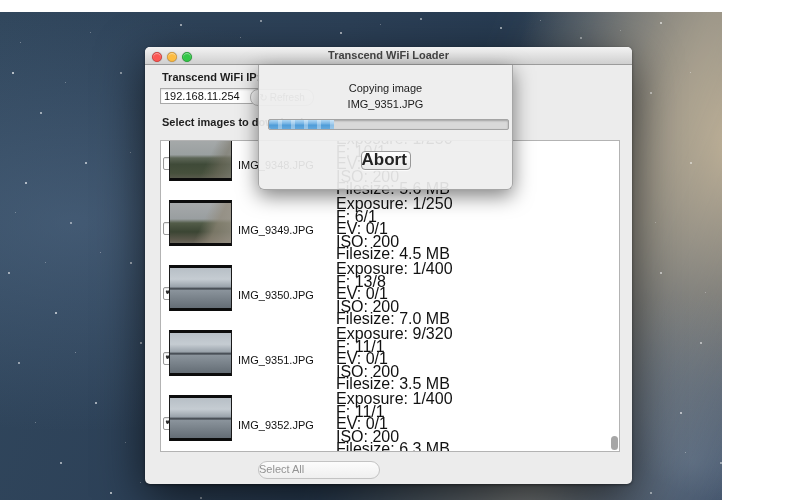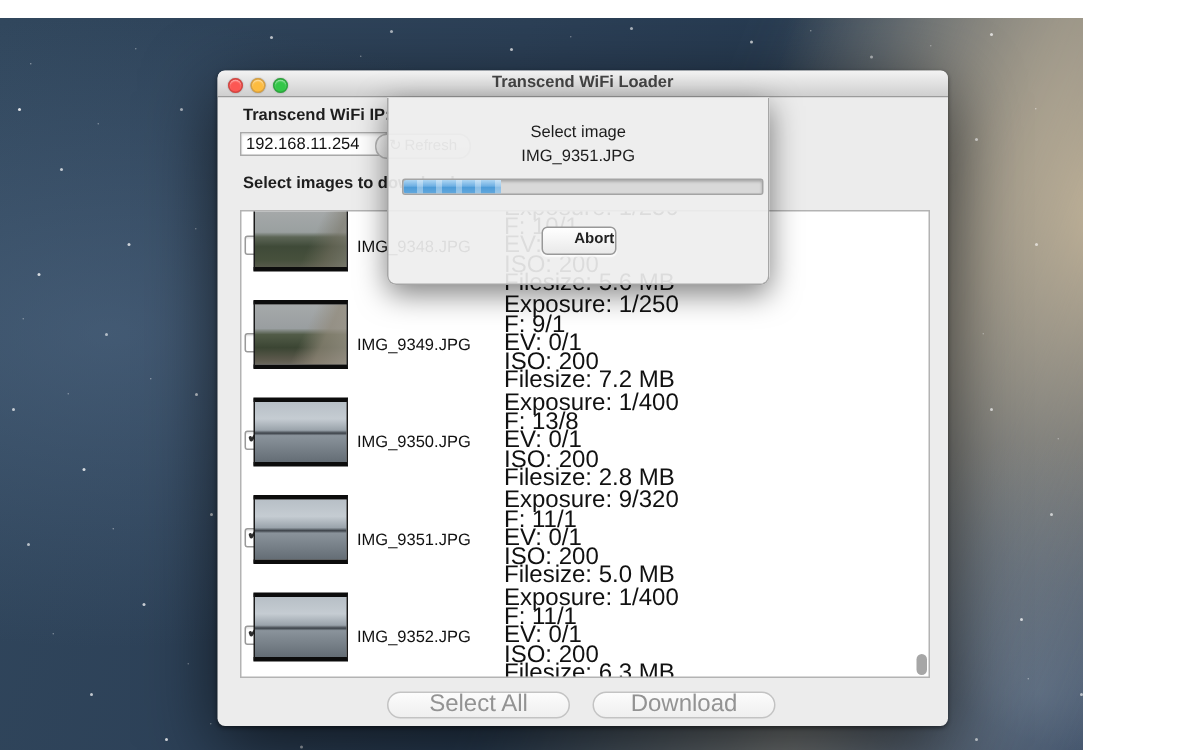--- a/index.html
+++ b/index.html
@@ -87,25 +87,25 @@
     box-sizing:border-box;}
   .sheet-title{position:absolute;top:17px;width:100%;text-align:center;font-size:11px;color:#1c1c1c;}
   .sheet-file{position:absolute;top:33px;width:100%;text-align:center;font-size:11px;color:#1c1c1c;}
   .progress-track{position:absolute;left:9px;top:54px;width:239px;height:9px;background:#d9d9d9;border:1px solid #a4a4a4;
     border-radius:2px;box-shadow:inset 0 1px 2px rgba(0,0,0,.25);}
   .progress-fill{height:100%;border-radius:2px 0 0 2px;background:
     repeating-linear-gradient(90deg, rgba(255,255,255,0) 0 9px, rgba(255,255,255,.35) 9px 13px),
     linear-gradient(#aed6f3 0%,#6fb0e3 45%,#4e9cd8 55%,#63a8dd 100%);}
   .abort-btn{position:absolute;left:50%;transform:translateX(-50%);top:86px;width:48px;height:17px;
     border:1px solid #989898;border-radius:4px;background:linear-gradient(#ffffff,#e9e9e9);
-    font-size:10px;font-weight:bold;color:#222;text-align:right;line-height:16px;box-shadow:0 1px 1px rgba(255,255,255,.8);}
+    font-size:17px;font-weight:bold;color:#222;text-align:left;line-height:16px;box-shadow:0 1px 1px rgba(255,255,255,.8);}
 
   
   .footer-btn{position:absolute;top:414px;width:120px;height:16px;border:1px solid #c3c3c3;border-radius:9px;
-    background:linear-gradient(#fcfcfc,#efefef);font-size:16px;color:#939393;text-align:center;line-height:15px;}
+    background:linear-gradient(#fcfcfc,#efefef);font-size:11px;color:#939393;line-height:15px;}
   .select-all{left:113px;}
   .download{left:250px;}
 </style>
 </head>
 <body>
 
 <div class="stage">
   <div class="desktop">
     <div class="galaxy-band"></div>
     <div class="stars-bright"></div>
@@ -140,71 +140,70 @@
             <div>ISO: 200</div>
             <div>Filesize: 5.6 MB</div>
           </div>
         </div>
         <div class="row">
           <div class="checkbox"></div>
           <div class="thumb thumb-forest2"></div>
           <div class="row-filename">IMG_9349.JPG</div>
           <div class="exif">
             <div>Exposure: 1/250</div>
-            <div>F: 9/1</div>
-            <div>EV: 0/1</div>
-            <div>ISO: 200</div>
-            <div>Filesize: 7.2 MB</div>
+            <div>F: 6/1</div>
+            <div>EV: 0/1</div>
+            <div>ISO: 200</div>
+            <div>Filesize: 4.5 MB</div>
           </div>
         </div>
         <div class="row">
           <div class="checkbox checked"></div>
           <div class="thumb thumb-water"></div>
           <div class="row-filename">IMG_9350.JPG</div>
           <div class="exif">
             <div>Exposure: 1/400</div>
             <div>F: 13/8</div>
             <div>EV: 0/1</div>
             <div>ISO: 200</div>
-            <div>Filesize: 2.8 MB</div>
+            <div>Filesize: 7.0 MB</div>
           </div>
         </div>
         <div class="row">
           <div class="checkbox checked"></div>
           <div class="thumb thumb-water"></div>
           <div class="row-filename">IMG_9351.JPG</div>
           <div class="exif">
             <div>Exposure: 9/320</div>
             <div>F: 11/1</div>
             <div>EV: 0/1</div>
             <div>ISO: 200</div>
-            <div>Filesize: 5.0 MB</div>
+            <div>Filesize: 3.5 MB</div>
           </div>
         </div>
         <div class="row">
           <div class="checkbox checked"></div>
           <div class="thumb thumb-water"></div>
           <div class="row-filename">IMG_9352.JPG</div>
           <div class="exif">
             <div>Exposure: 1/400</div>
             <div>F: 11/1</div>
             <div>EV: 0/1</div>
             <div>ISO: 200</div>
             <div>Filesize: 6.3 MB</div>
           </div>
         </div>
       </div>
       <div class="scroll-thumb"></div>
     </div>
 
     <div class="footer-btn select-all">Select All</div>
-    <div class="footer-btn download">Download</div>
 
     <div class="sheet">
-      <div class="sheet-title">Select image</div>
+      <div class="sheet-title">Copying image</div>
       <div class="sheet-file">IMG_9351.JPG</div>
       <div class="progress-track">
         <div class="progress-fill" style="width: 27%;"></div>
       </div>
       <div class="abort-btn">Abort</div>
     </div>
   </div>
 </div>
 
 </body></html>

